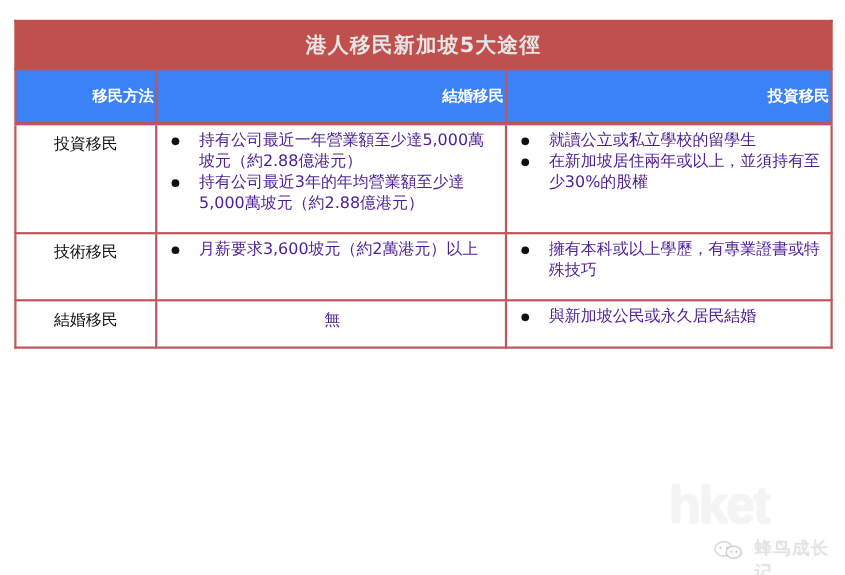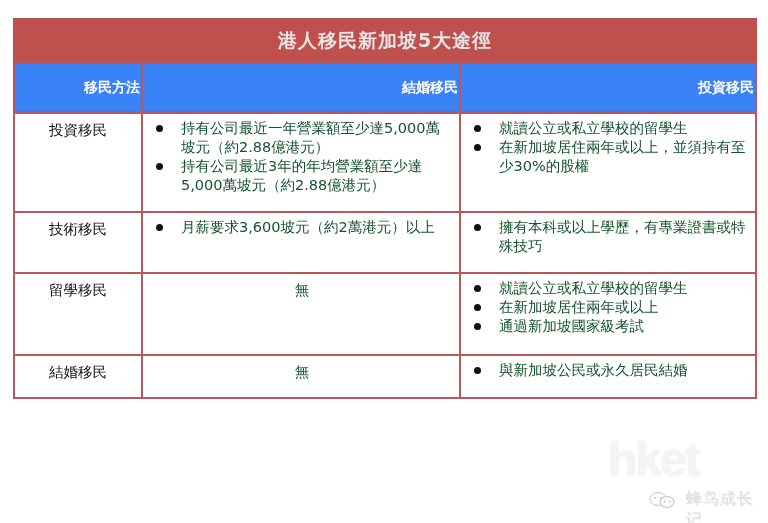--- a/index.html
+++ b/index.html
@@ -24,21 +24,21 @@
   }
   .head-cell {
     background: #3b82f6; color: #ffffff; height: 45px; text-align: right;
     font-size: 14px; font-weight: bold; border-top-color: #c0504d;
     border-bottom: 3px solid #b9575a;
   }
   .method-cell {
     text-align: center; vertical-align: top; font-size: 14.5px; color: #111;
     padding-top: 7px;
   }
-  .req-cell { vertical-align: top; padding: 5px 6px 4px 8px; font-size: 14.5px; color: #14532d; }
+  .req-cell { vertical-align: top; padding: 5px 6px 4px 8px; font-size: 14.5px; color: #4c1d95; }
   .center-text { text-align: center; padding-top: 7px; }
   ul { margin: 0; padding: 0; list-style: none; }
   li { position: relative; padding-left: 30px; line-height: 19px; }
   li .bullet {
     position: absolute; left: 5px; top: 6px; width: 7px; height: 7px;
     border-radius: 50%; background: #111;
   }
   tr.r1 td { height: 88px; margin-top: 37px; }
   tr.r2 td { height: 51px; }
   tr.r3 td { height: 50px; }
@@ -104,31 +104,20 @@
           <li><span class="bullet"></span><span>月薪要求3,600坡元（約2萬港元）以上</span></li>
         </ul>
       </td>
       <td class="req-cell">
         <ul>
           <li><span class="bullet"></span><span>擁有本科或以上學歷，有專業證書或特殊技巧</span></li>
         </ul>
       </td>
     </tr>
 
-    <tr class="r4">
-      <td class="method-cell">留學移民</td>
-      <td class="req-cell center-text">無</td>
-      <td class="req-cell">
-        <ul>
-          <li><span class="bullet"></span><span>就讀公立或私立學校的留學生</span></li>
-          <li><span class="bullet"></span><span>在新加坡居住兩年或以上</span></li>
-          <li><span class="bullet"></span><span>通過新加坡國家級考試</span></li>
-        </ul>
-      </td>
-    </tr>
 
     <tr class="r5">
       <td class="method-cell">結婚移民</td>
       <td class="req-cell center-text">無</td>
       <td class="req-cell">
         <ul>
           <li><span class="bullet"></span><span>與新加坡公民或永久居民結婚</span></li>
         </ul>
       </td>
     </tr>

